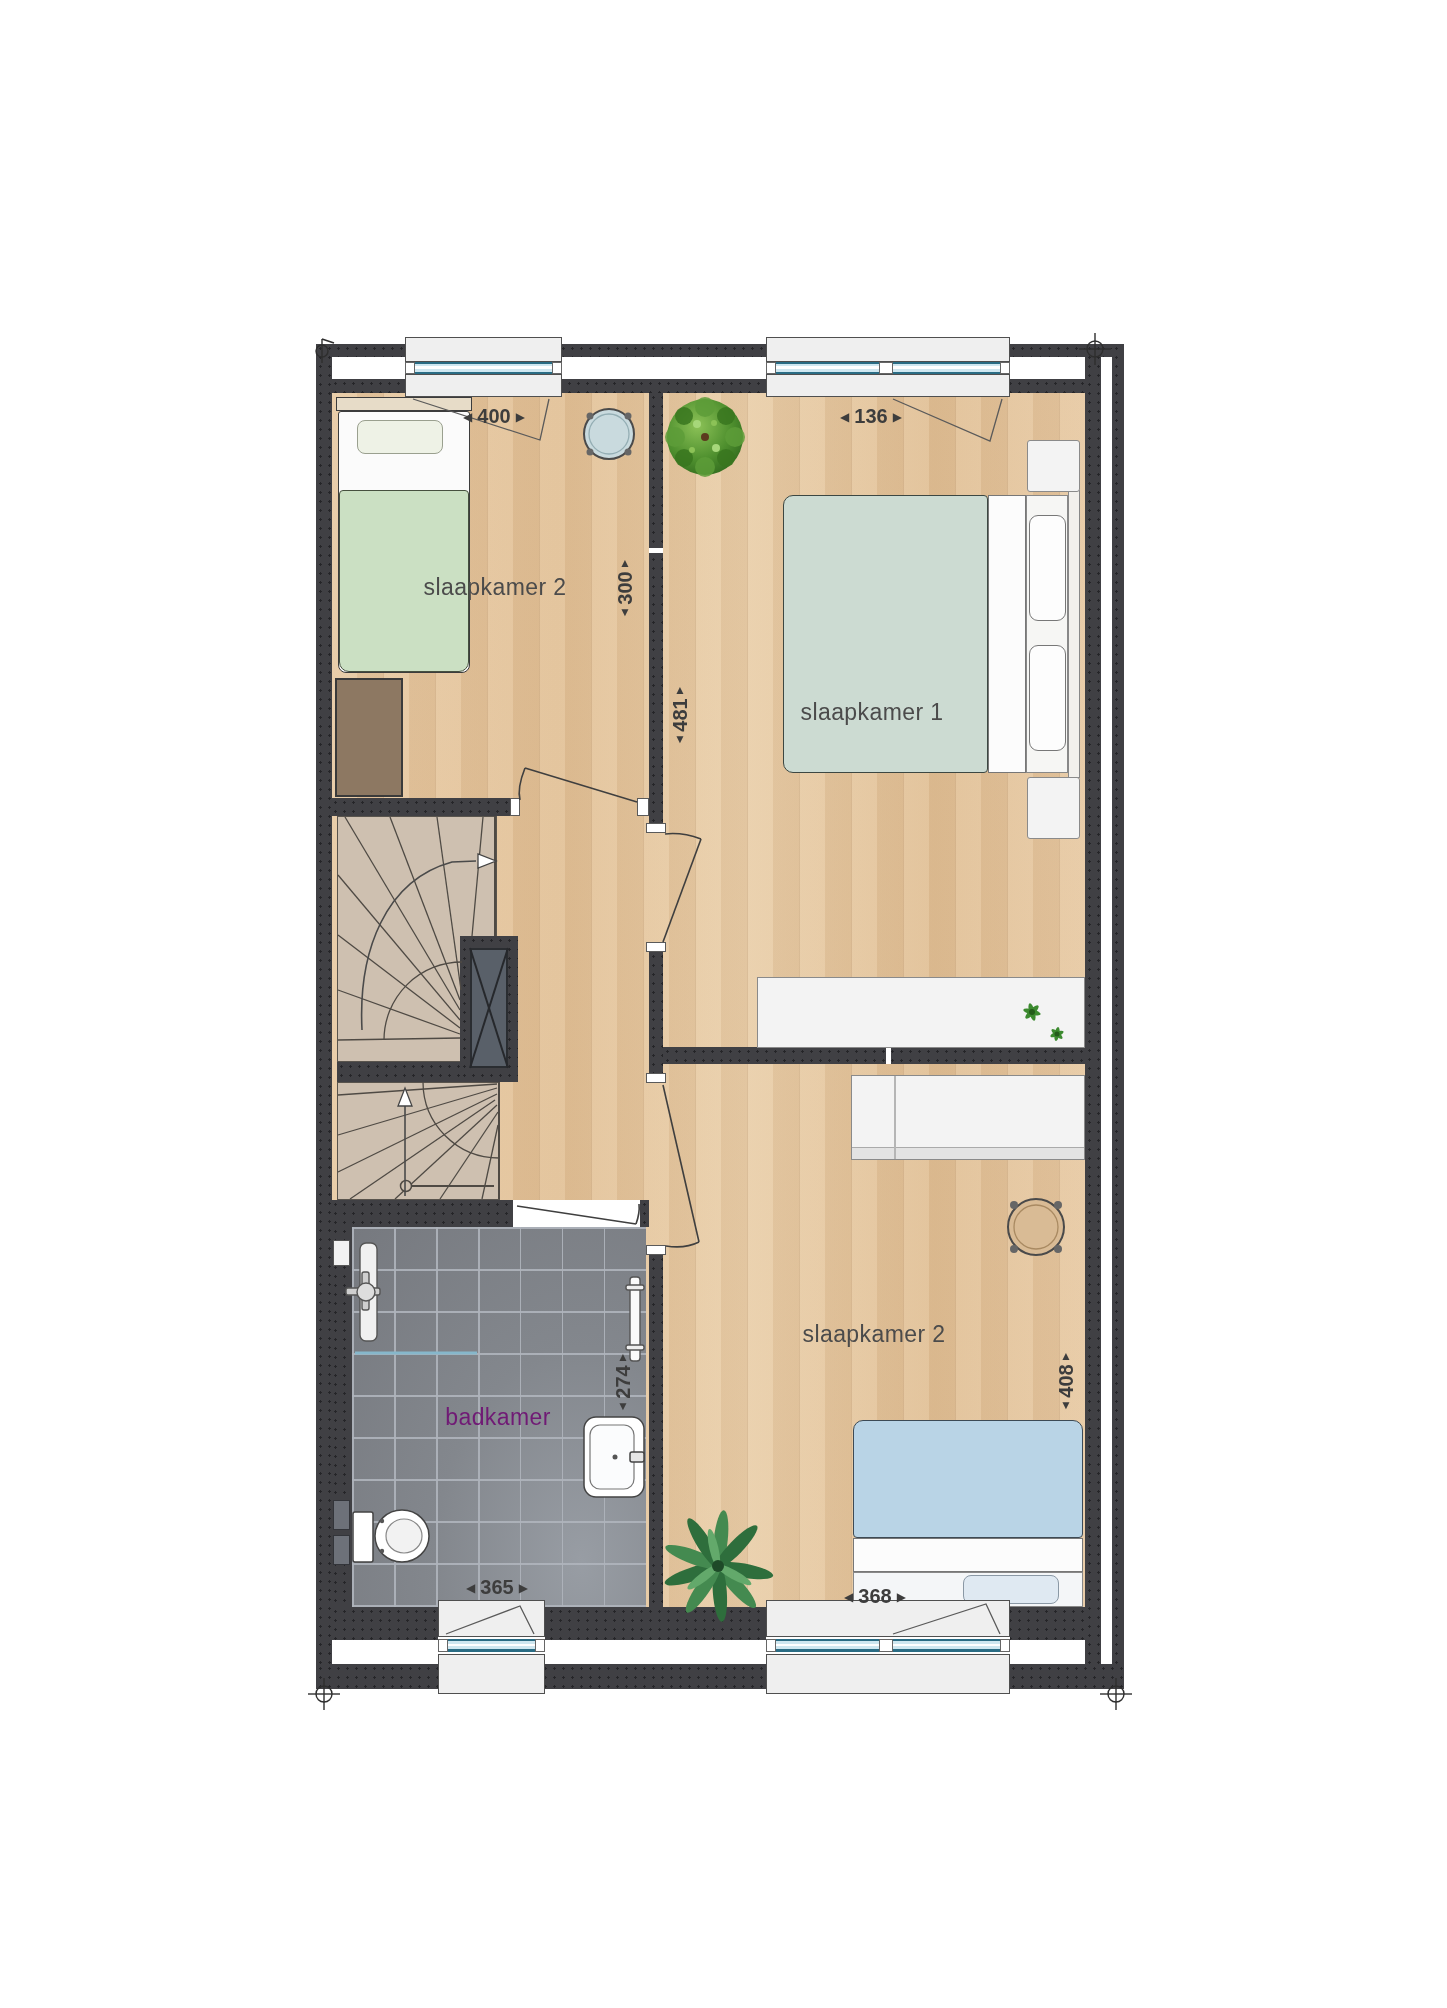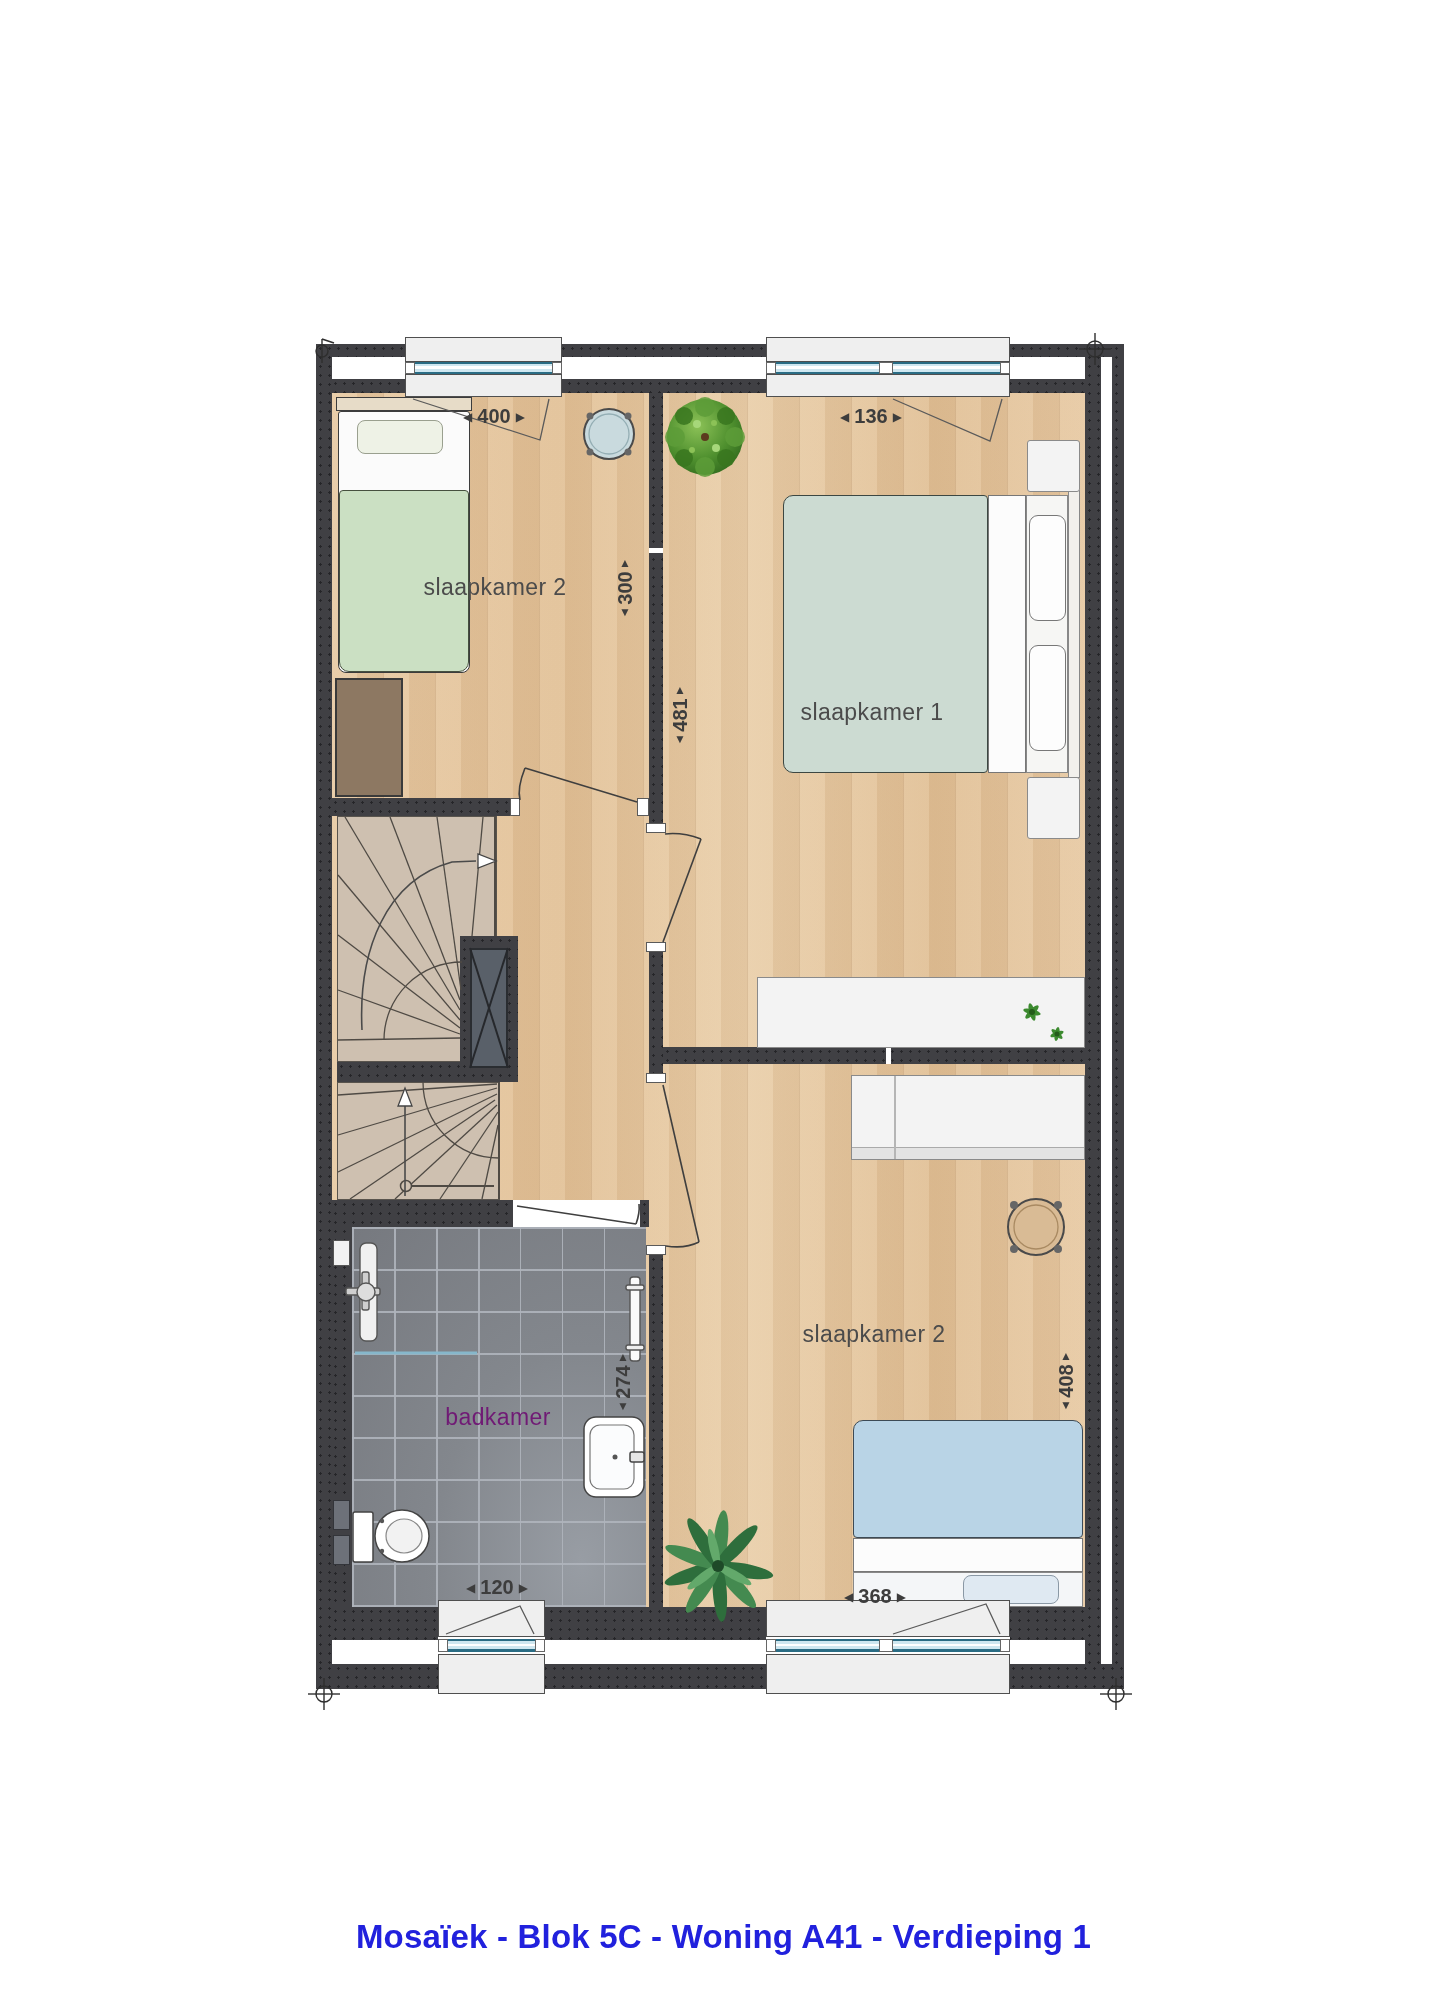--- a/index.html
+++ b/index.html
@@ -362,23 +362,22 @@
     <span class="dv">408</span>
     <span class="ar">▼</span>
   </div>
   <div class="dim dim-v light" style="left:623px;top:1382px">
     <span class="ar">▲</span>
     <span class="dv">274</span>
     <span class="ar">▼</span>
   </div>
   <div class="dim dim-h light" style="left:497px;top:1587px">
     <span class="ar">◀</span>
-    <span class="dv">120</span>
+    <span class="dv">365</span>
     <span class="ar">▶</span>
   </div>
   <div class="dim dim-h" style="left:875px;top:1596px">
     <span class="ar">◀</span>
     <span class="dv">368</span>
     <span class="ar">▶</span>
   </div>
 
-  <div class="plan-title">Mosaïek - Blok 5C - Woning A41 - Verdieping 1</div>
 </div>
 
 </body></html>

